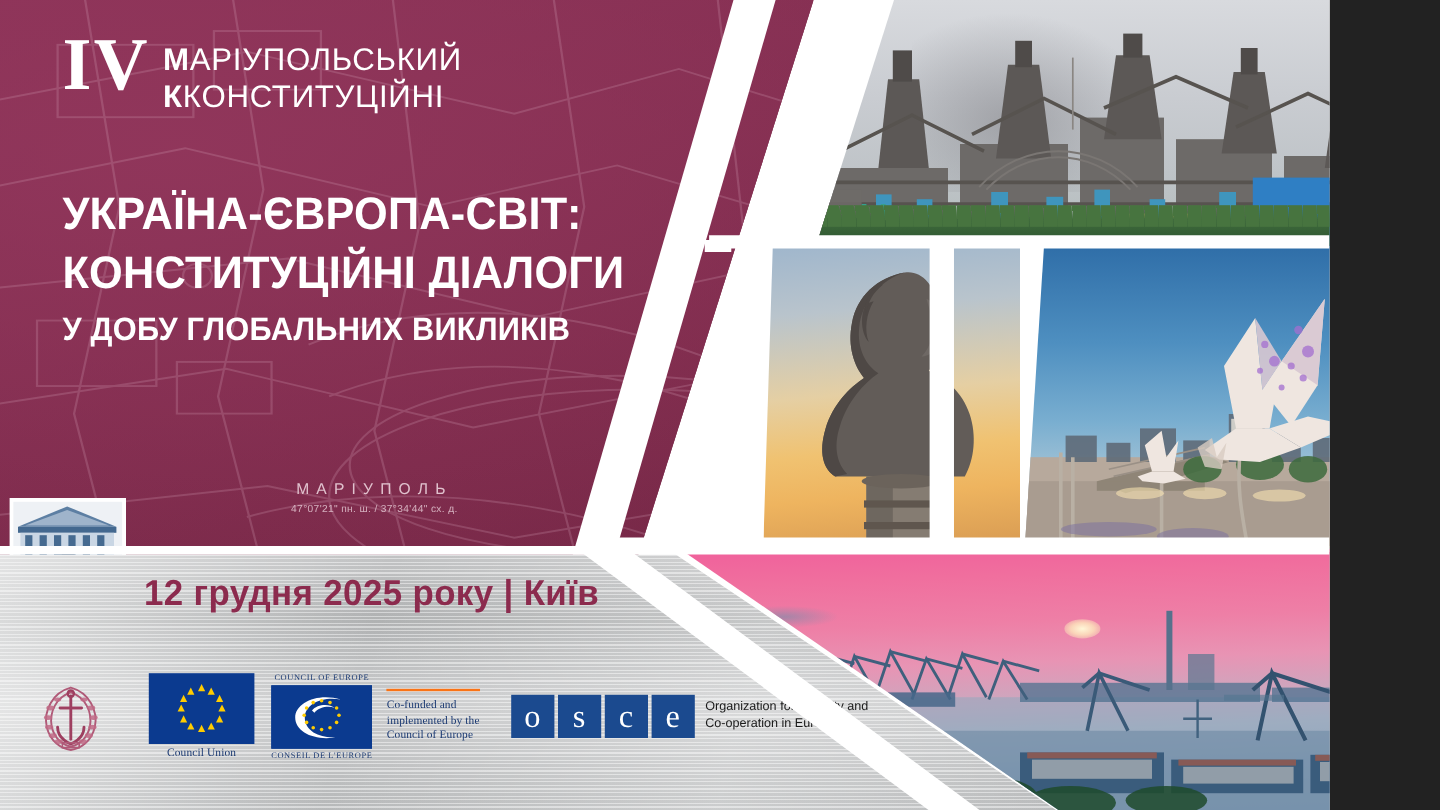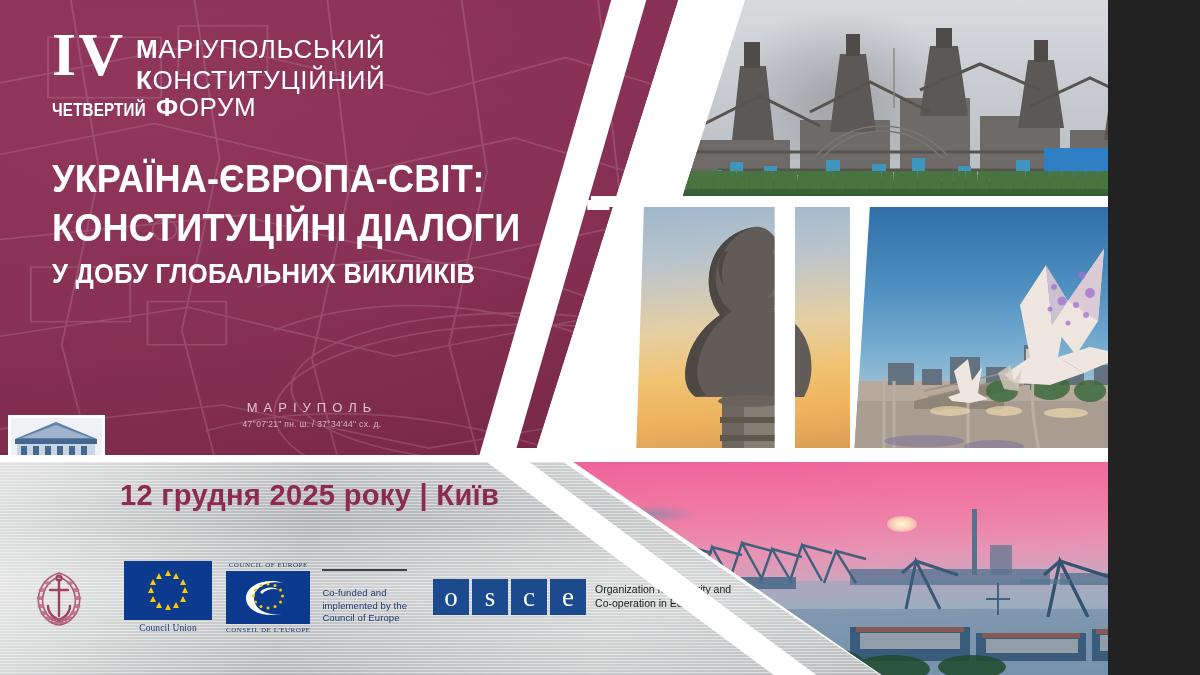--- a/index.html
+++ b/index.html
@@ -114,23 +114,23 @@
     border-bottom:6.2px solid #ffcc00;}
   .eu-cap{font-family:"Liberation Serif", serif;font-size:9.5px;color:#1b3a73;margin-top:3px;letter-spacing:.1px;}
 
   .coe-logo{display:flex;flex-direction:column;align-items:center;margin-left:14px;}
   .coe-cap{font-family:"Liberation Serif", serif;font-size:7px;color:#1b3a73;letter-spacing:.5px;margin-bottom:2px;}
   .coe-flag{width:84px;height:53px;background:#0b3a8f;position:relative;overflow:hidden;}
   .coe-flag svg{position:absolute;inset:0;width:100%;height:100%;}
   .coe-cap2{font-family:"Liberation Serif", serif;font-size:7px;color:#1b3a73;letter-spacing:.5px;margin-top:2px;}
 
   .coe-fund{
-    font-family:Liberation Sans, sans-serif;font-size:9.5px;color:#1b3a73;
+    font-family:Liberation Serif, serif;font-size:9.5px;color:#1b3a73;
     line-height:1.33;letter-spacing:.1px;margin-left:12px;
-    padding-top:16px;border-top:2px solid #404040;white-space:nowrap;align-self:center;
+    padding-top:6px;border-top:2px solid #f97316;white-space:nowrap;align-self:center;
   }
 
   .osce{display:flex;align-items:center;margin-left:26px;}
   .osce-marks{display:flex;gap:3px;}
   .osce-box{
     width:36px;height:36px;background:#1b4a8f;color:#fff;
     font-family:"Liberation Serif", serif;font-size:27px;line-height:36px;
     text-align:center;font-weight:400;
   }
   .osce-text{
@@ -242,26 +242,22 @@
         </g>
       </svg>
     </div>
   </div>
 
   <div class="lockup">
     <div class="lockup-row">
       <div class="roman">IV</div>
       <div class="lock-lines">
         <div class="ln"><span class="cap">М</span><span>АРІУПОЛЬСЬКИЙ</span></div>
-        <div class="ln"><span class="cap">К</span><span>ОНСТИТУЦІЙНИЙ</span></div>
+        <div class="ln"><span class="cap">К</span><span>КОНСТИТУЦІЙНІ</span></div>
       </div>
-    </div>
-    <div class="lockup-bottom">
-      <div class="ordinal">ЧЕТВЕРТИЙ</div>
-      <div class="forum-word"><span class="cap">Ф</span><span>ОРУМ</span></div>
     </div>
   </div>
 
   <div class="title-block">
     <div class="t1">УКРАЇНА-ЄВРОПА-СВІТ:</div>
     <div class="t2">КОНСТИТУЦІЙНІ ДІАЛОГИ</div>
     <div class="t3">У ДОБУ ГЛОБАЛЬНИХ ВИКЛИКІВ</div>
   </div>
 
   <div class="city-block">

